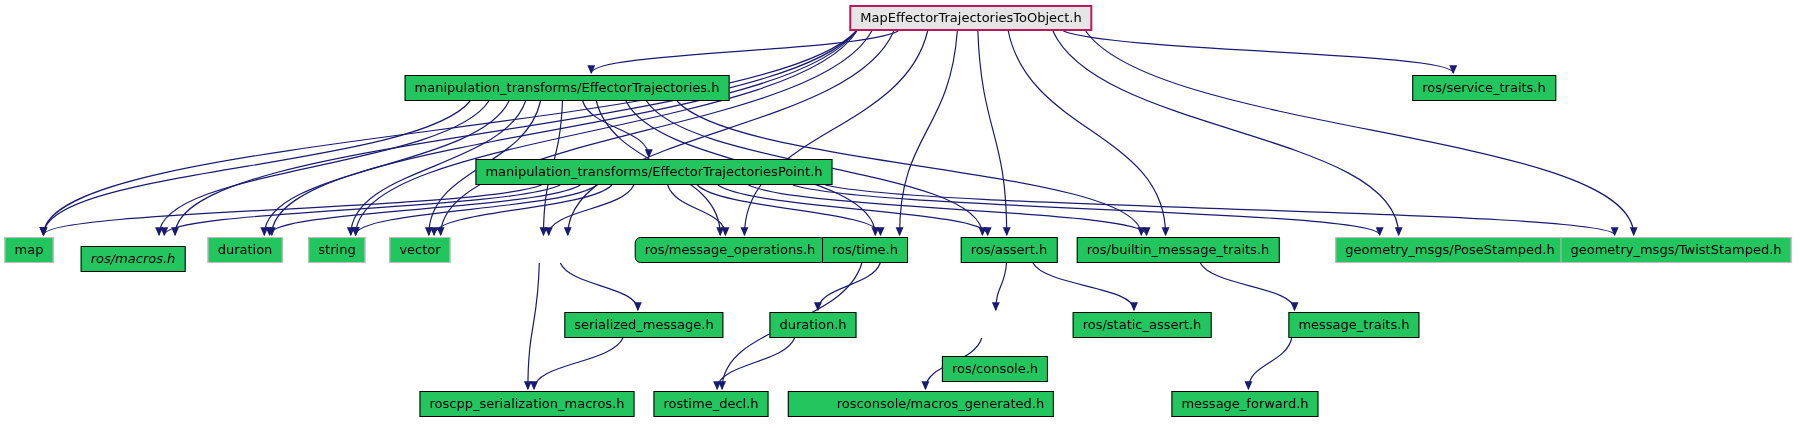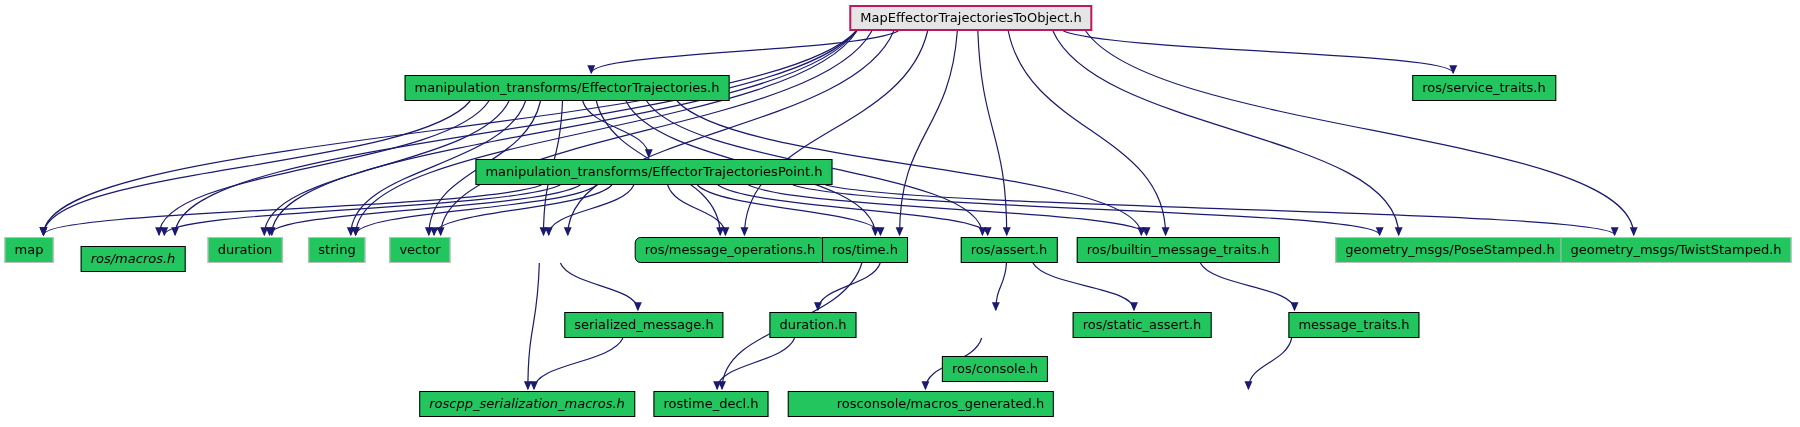--- a/index.html
+++ b/index.html
@@ -116,16 +116,17 @@
     <div class="node internal" style="left: 865px; top: 237px;">ros/time.h</div>
     <div class="node internal" style="left: 1009px; top: 237px;">ros/assert.h</div>
     <div class="node internal" style="left: 1178px; top: 237px;">ros/builtin_message_traits.h</div>
     <div class="node external" style="left: 1426px; top: 237px; margin-left: 24px;">geometry_msgs/PoseStamped.h</div>
     <div class="node external" style="left: 1676px; top: 237px;">geometry_msgs/TwistStamped.h</div>
     <div class="node internal" style="left: 644px; top: 312px;">serialized_message.h</div>
     <div class="node internal" style="left: 813px; top: 312px;">duration.h</div>
     <div class="node internal" style="left: 995px; top: 312px; margin-top: 44px;">ros/console.h</div>
     <div class="node internal" style="left: 1142px; top: 312px;">ros/static_assert.h</div>
     <div class="node internal" style="left: 1354px; top: 312px;">message_traits.h</div>
-    <div class="node internal" style="left: 527px; top: 391px; font-style: italic;">roscpp_serialization_macros.h</div>
+    <div class="node internal" style="left: 527px; top: 391px;">roscpp_serialization_macros.h</div>
     <div class="node internal" style="left: 711px; top: 391px;">rostime_decl.h</div>
     <div class="node internal" style="left: 921px; top: 391px; padding-left: 48px;">rosconsole/macros_generated.h</div>
+    <div class="node internal" style="left: 1245px; top: 391px;">message_forward.h</div>
   </div>
 
 </body></html>

